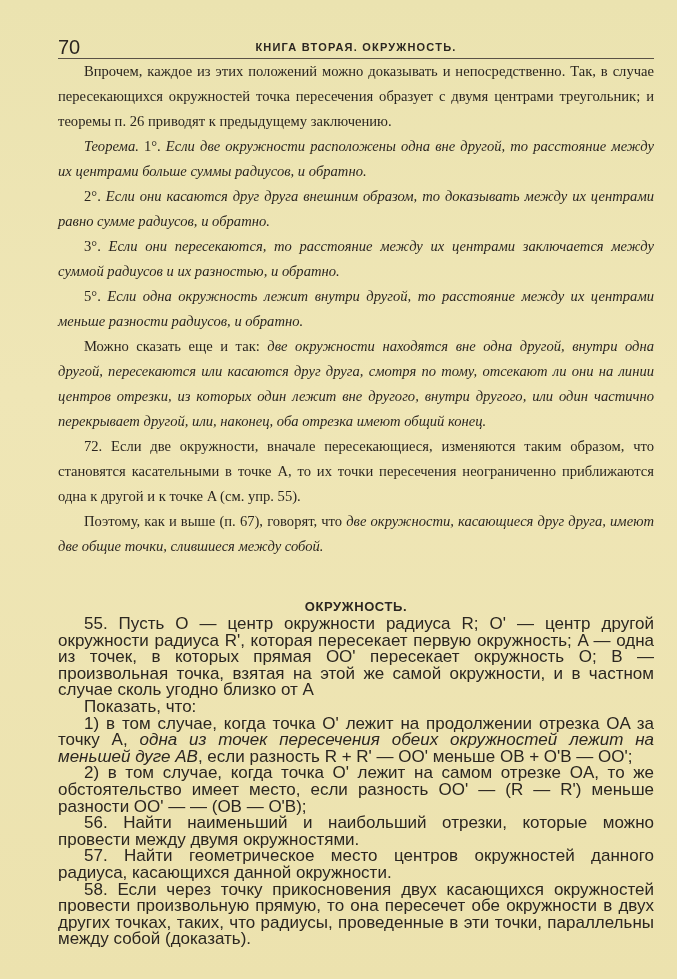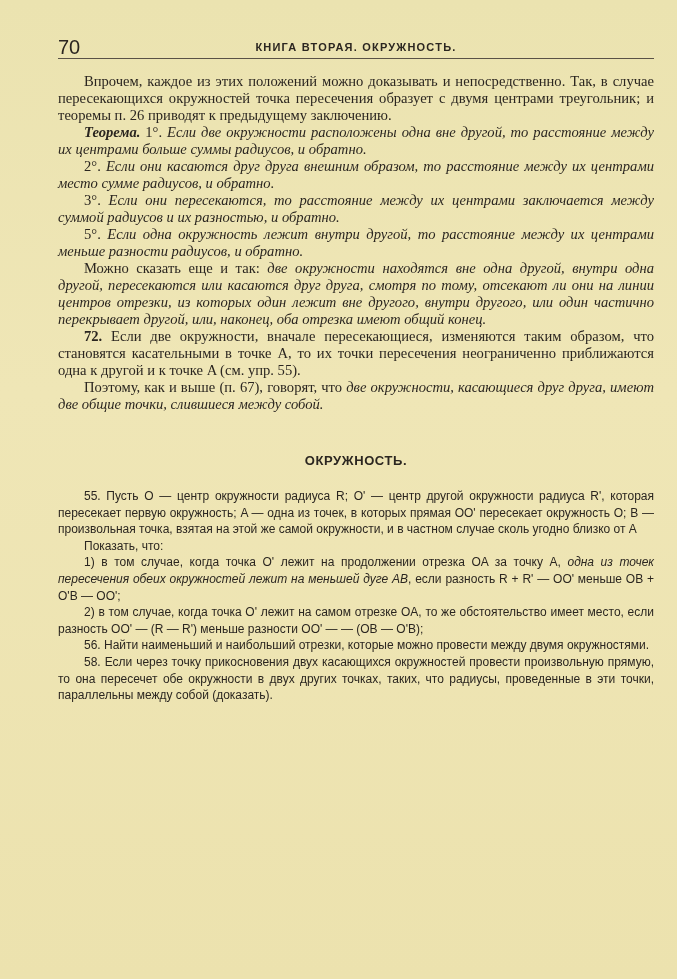--- a/index.html
+++ b/index.html
@@ -9,56 +9,57 @@
     background-image: linear-gradient(180deg, #ebe3b0 0%, #efe6b6 40%, #ece2ae 100%);
     font-family: "Liberation Serif", serif;
     color: #2b2620;
     position: relative;
   }
   .page { position: absolute; left: 58px; top: 36px; width: 596px; }
   .header { position: relative; height: 22px; border-bottom: 1.5px solid #5a5246; }
   .pnum { position: absolute; left: 0; top: 0; font-family: "Liberation Sans", sans-serif; font-size: 20px; }
   .runhead { position: absolute; left: 0; right: 0; top: 5px; text-align: center;
     font-family: "Liberation Sans", sans-serif; font-size: 11px; letter-spacing: 1.2px; font-weight: bold; }
-  .main { margin-top: 14px; font-size: 14.6px; line-height: 17px; text-align: justify; }
+  .main { font-size: 14.6px; line-height: 25px; text-align: justify; }
   .main p { margin: 0; text-indent: 26px; }
   .it { font-style: italic; }
-  .b { font-weight: bold; }
+  .b { font-weight: normal; }
   .ex-title { margin-top: 40px; text-align: center; font-family: "Liberation Sans", sans-serif;
     font-weight: bold; font-size: 13px; letter-spacing: 0.6px; }
-  .ex { margin-top: 20px; font-size: 12px; line-height: 16.6px; text-align: justify; font-family: "Liberation Sans", sans-serif; }
+  .ex { margin-top: 2px; font-size: 17px; line-height: 16.6px; text-align: justify; font-family: "Liberation Sans", sans-serif; }
   .ex p { margin: 0; text-indent: 26px; }
 </style>
 </head>
 <body>
 
 <div class="page">
   <div class="header">
     <span class="pnum">70</span>
     <span class="runhead">КНИГА ВТОРАЯ. ОКРУЖНОСТЬ.</span>
   </div>
 
   <div class="main">
     <p>Впрочем, каждое из этих положений можно доказывать и непосредственно. Так, в случае пересекающихся окружностей точка пересечения образует с двумя центрами треугольник; и теоремы п. 26 приводят к предыдущему заключению.</p>
     <p>
       <span class="b it">Теорема.</span>
       <span>1°.</span>
       <span class="it">Если две окружности расположены одна вне другой, то расстояние между их центрами больше суммы радиусов, и обратно.</span>
     </p>
-    <p><span>2°.</span> <span class="it">Если они касаются друг друга внешним образом, то расстояние между их центрами место сумме радиусов, и обратно.</span></p>
+    <p><span>2°.</span> <span class="it">Если они касаются друг друга внешним образом, то доказывать между их центрами равно сумме радиусов, и обратно.</span></p>
     <p><span>3°.</span> <span class="it">Если они пересекаются, то расстояние между их центрами заключается между суммой радиусов и их разностью, и обратно.</span></p>
     <p><span>5°.</span> <span class="it">Если одна окружность лежит внутри другой, то расстояние между их центрами меньше разности радиусов, и обратно.</span></p>
     <p><span>Можно сказать еще и так: </span><span class="it">две окружности находятся вне одна другой, внутри одна другой, пересекаются или касаются друг друга, смотря по тому, отсекают ли они на линии центров отрезки, из которых один лежит вне другого, внутри другого, или один частично перекрывает другой, или, наконец, оба отрезка имеют общий конец.</span></p>
     <p><span class="b">72.</span> <span>Если две окружности, вначале пересекающиеся, изменяются таким образом, что становятся касательными в точке A, то их точки пересечения неограниченно приближаются одна к другой и к точке A (см. упр. 55).</span></p>
     <p><span>Поэтому, как и выше (п. 67), говорят, что </span><span class="it">две окружности, касающиеся друг друга, имеют две общие точки, слившиеся между собой.</span></p>
   </div>
 
   <div class="ex-title">ОКРУЖНОСТЬ.</div>
 
   <div class="ex">
     <p>55. Пусть O — центр окружности радиуса R; O' — центр другой окружности радиуса R', которая пересекает первую окружность; A — одна из точек, в которых прямая OO' пересекает окружность O; B — произвольная точка, взятая на этой же самой окружности, и в частном случае сколь угодно близко от A</p>
     <p>Показать, что:</p>
     <p><span>1) в том случае, когда точка O' лежит на продолжении отрезка OA за точку A, </span><span class="it">одна из точек пересечения обеих окружностей лежит на меньшей дуге AB</span><span>, если разность R + R' — OO' меньше OB + O'B — OO';</span></p>
     <p>2) в том случае, когда точка O' лежит на самом отрезке OA, то же обстоятельство имеет место, если разность OO' — (R — R') меньше разности OO' — — (OB — O'B);</p>
     <p>56. Найти наименьший и наибольший отрезки, которые можно провести между двумя окружностями.</p>
+    <p>57. Найти геометрическое место центров окружностей данного радиуса, касающихся данной окружности.</p>
     <p>58. Если через точку прикосновения двух касающихся окружностей провести произвольную прямую, то она пересечет обе окружности в двух других точках, таких, что радиусы, проведенные в эти точки, параллельны между собой (доказать).</p>
   </div>
 </div>
 
 </body></html>

